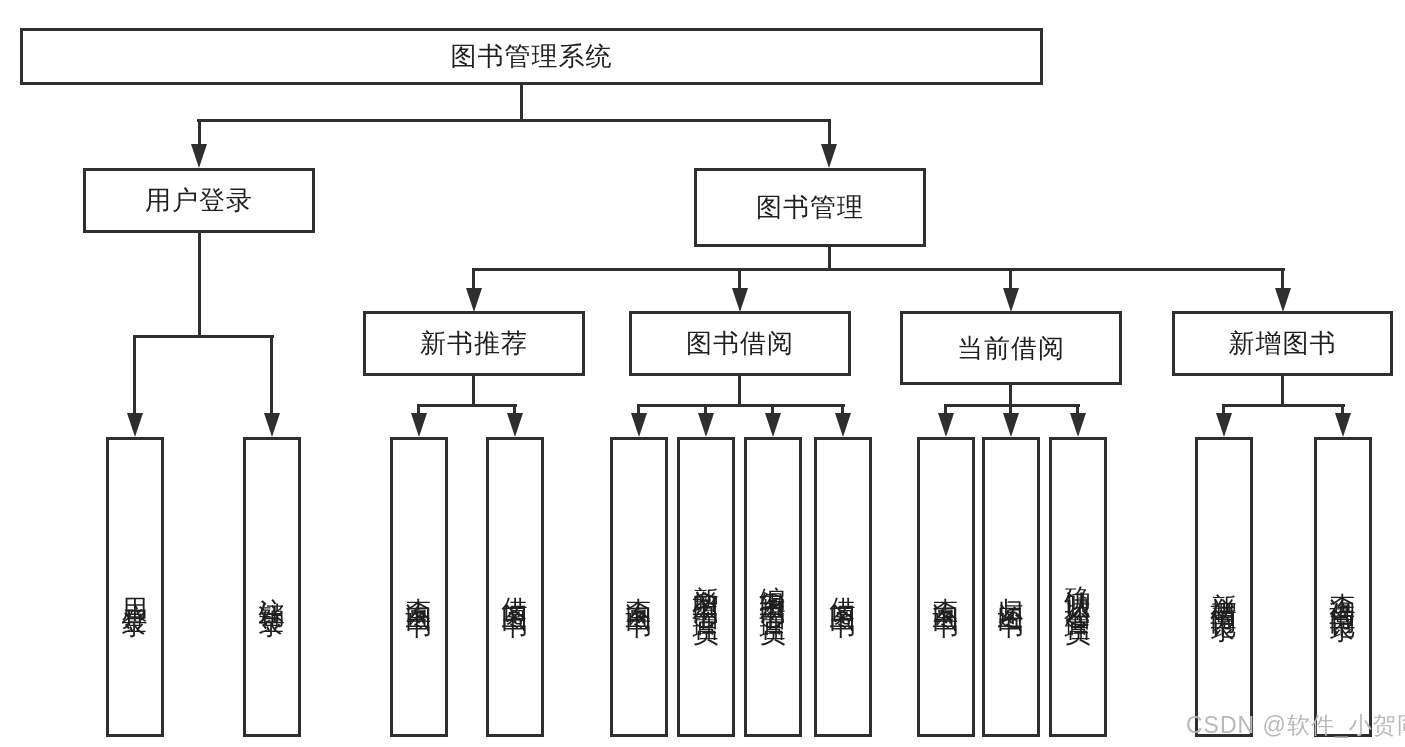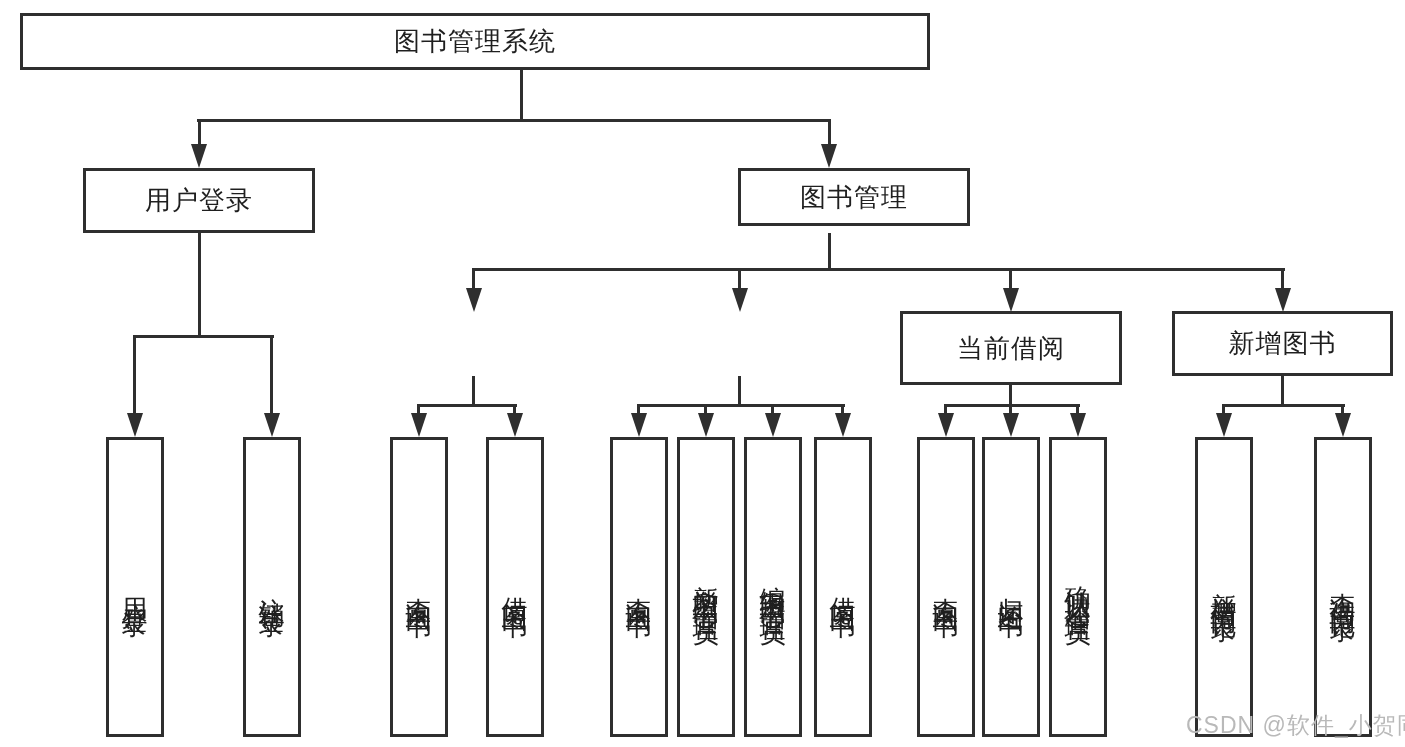--- a/index.html
+++ b/index.html
@@ -46,27 +46,29 @@
     letter-spacing: 1px;
     z-index: 5;
     white-space: nowrap;
   }
 </style>
 </head>
 <body>
 
 <div id="canvas">
 
-  <div class="box" style="left:20px; top:13px; width:910px; height:57px;">图书管理系统</div>
+  <div class="box" style="left:20px; top:28px; width:1023px; height:57px;">图书管理系统</div>
 
   <div class="box" style="left:83px; top:168px; width:232px; height:65px;">用户登录</div>
 
-  <div class="box" style="left:738px; top:168px; width:232px; height:58px;">图书管理</div>
+  <div class="box" style="left:694px; top:168px; width:232px; height:79px;">图书管理</div>
 
+  <div class="box" style="left:363px; top:311px; width:222px; height:65px;">新书推荐</div>
 
+  <div class="box" style="left:629px; top:311px; width:222px; height:65px;">图书借阅</div>
 
   <div class="box" style="left:900px; top:311px; width:222px; height:74px;">当前借阅</div>
 
   <div class="box" style="left:1172px; top:311px; width:221px; height:65px;">新增图书</div>
 
   <div class="box leaf" style="left:106px; top:437px; width:58px; height:300px;">用户登录</div>
   <div class="box leaf" style="left:243px; top:437px; width:58px; height:300px;">注销登录</div>
 
   <div class="box leaf" style="left:390px; top:437px; width:58px; height:300px;">查询图书</div>
   <div class="box leaf" style="left:486px; top:437px; width:58px; height:300px;">借阅图书</div>

